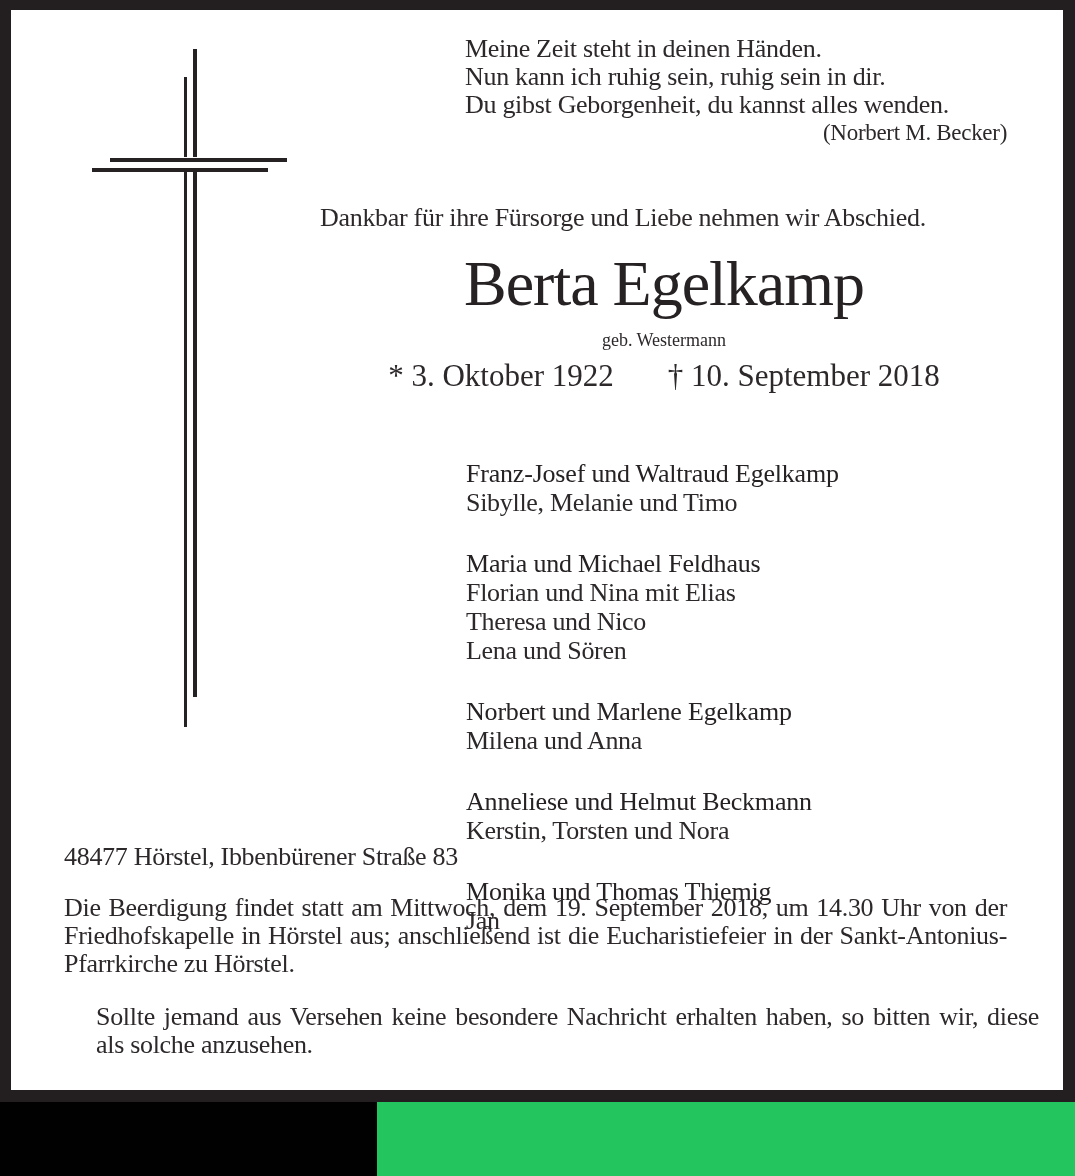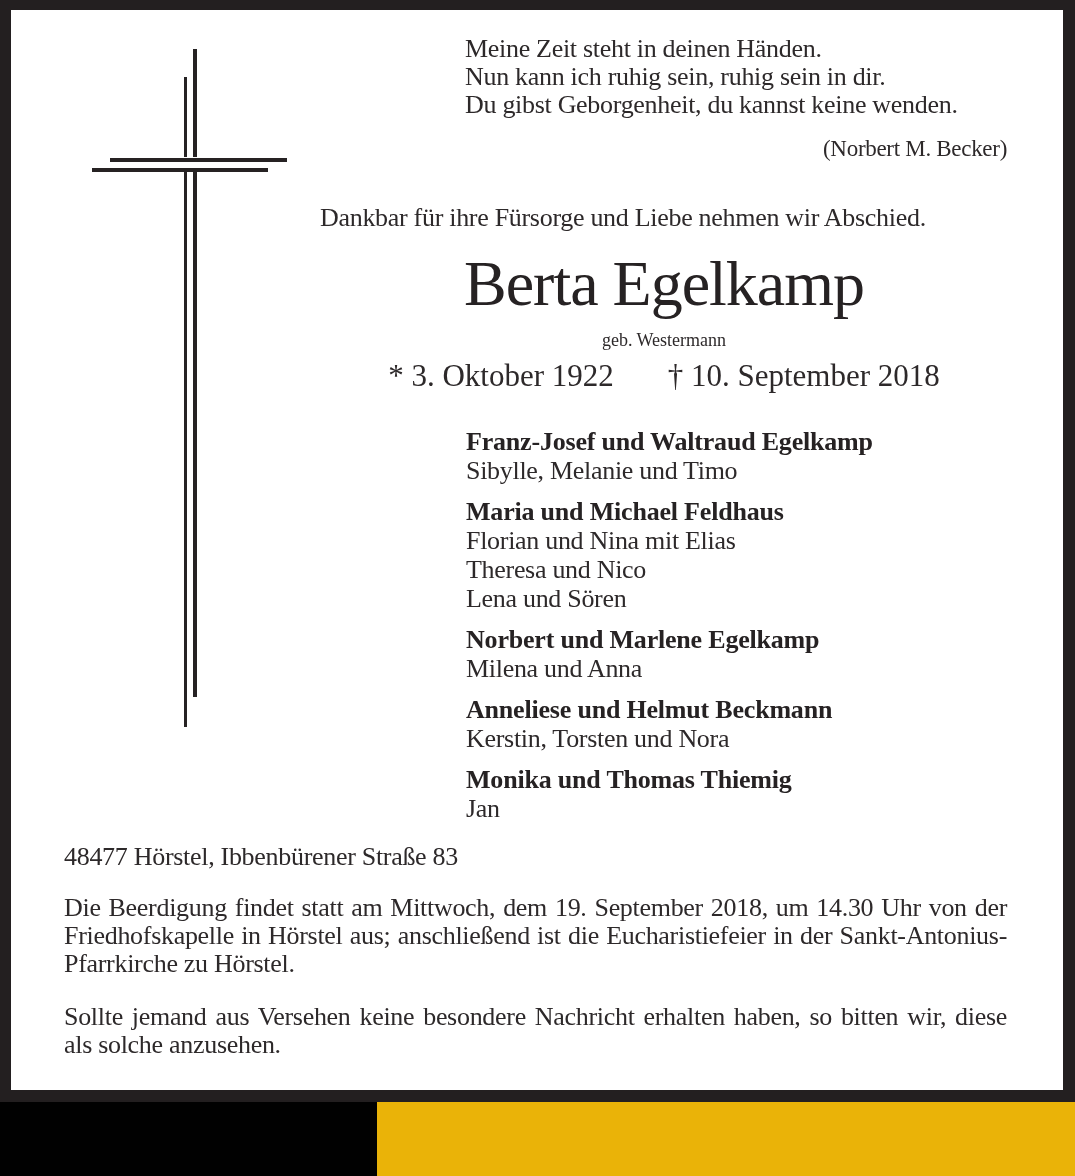--- a/index.html
+++ b/index.html
@@ -1,19 +1,19 @@
 <!DOCTYPE html>
 <html><head>
 <meta charset="utf-8">
 <style>
   html,body{margin:0;padding:0;background:#ffffff;}
   .page{
     position:relative;
     width:1075px;height:1176px;
-    background:#eab308;
+    background:#22c55e;
     font-family:"Liberation Serif","DejaVu Serif",serif;
     color:#2d292a;
     overflow:hidden;
   }
   .frame{
     position:absolute;left:0;top:0;width:1075px;height:1102px;
     box-sizing:border-box;
     border-style:solid;border-color:#231f20;
     border-top-width:10px;border-left-width:11px;
     border-right-width:12px;border-bottom-width:12px;
@@ -27,21 +27,21 @@
   .cx-h-lower{left:92px;top:168px;width:176px;height:4px;}
   .cx-v-right-bot{left:193px;top:172px;width:4px;height:525px;}
   .cx-v-left-bot{left:184px;top:172px;width:3px;height:555px;}
 
   .poem{
     position:absolute;left:465px;top:35px;width:542px;
     font-size:26px;line-height:28px;letter-spacing:-0.3px;
     white-space:nowrap;
   }
   .poem .author{
-    text-align:right;font-size:23px;line-height:28px;margin-top:16px;
+    text-align:right;font-size:23px;line-height:28px;margin-top:0;
     white-space:normal;
   }
   .intro{
     position:absolute;left:320px;top:204px;width:688px;
     font-size:26px;line-height:28px;text-align:left;letter-spacing:-0.3px;
     white-space:nowrap;
   }
   .center-col{position:absolute;left:320px;width:688px;text-align:center;}
   .deceased-name{
     top:252px;font-size:64px;line-height:64px;letter-spacing:-1px;
@@ -49,34 +49,34 @@
   }
   .maiden{top:326px;font-size:18px;line-height:28px;}
   .dates{top:361px;font-size:31px;line-height:29px;white-space:nowrap;}
   .dates .gap{display:inline-block;width:54px;}
 
   .mourners{
     position:absolute;left:466px;top:427px;width:540px;
     font-size:26px;line-height:29px;letter-spacing:-0.3px;
   }
   .mourners .group{margin-bottom:12px;}
-  .mourners .head{font-weight:700;color:#262223;letter-spacing:-0.2px;}
+  .mourners .head{font-weight:400;color:#262223;letter-spacing:-0.2px;margin-top:32px;}
   .mourners div{white-space:nowrap;}
 
   .address{
     position:absolute;left:64px;top:843px;
     font-size:26px;line-height:28px;letter-spacing:-0.3px;white-space:nowrap;
   }
   .para{
     position:absolute;left:64px;width:943px;
     font-size:26px;line-height:28px;letter-spacing:-0.3px;
     text-align:justify;
   }
   .para1{top:894px;}
-  .para2{top:1003px;}
+  .para2{top:1003px;margin-left:32px;}
 
   .black-block{
     position:absolute;left:0;top:1102px;width:377px;height:74px;
     background:#010101;
   }
 </style>
 </head>
 <body>
 
 <div class="page">
@@ -88,21 +88,21 @@
     <span class="cx-v-left-top"></span>
     <span class="cx-h-upper"></span>
     <span class="cx-h-lower"></span>
     <span class="cx-v-right-bot"></span>
     <span class="cx-v-left-bot"></span>
   </div>
 
   <div class="poem">
     <div>Meine Zeit steht in deinen Händen.</div>
     <div>Nun kann ich ruhig sein, ruhig sein in dir.</div>
-    <div>Du gibst Geborgenheit, du kannst keine wenden.</div>
+    <div>Du gibst Geborgenheit, du kannst alles wenden.</div>
     <div class="author">(Norbert M. Becker)</div>
   </div>
 
   <div class="intro">Dankbar für ihre Fürsorge und Liebe nehmen wir Abschied.</div>
 
   <div class="center-col deceased-name">Berta Egelkamp</div>
 
   <div class="center-col maiden">geb. Westermann</div>
 
   <div class="center-col dates">

